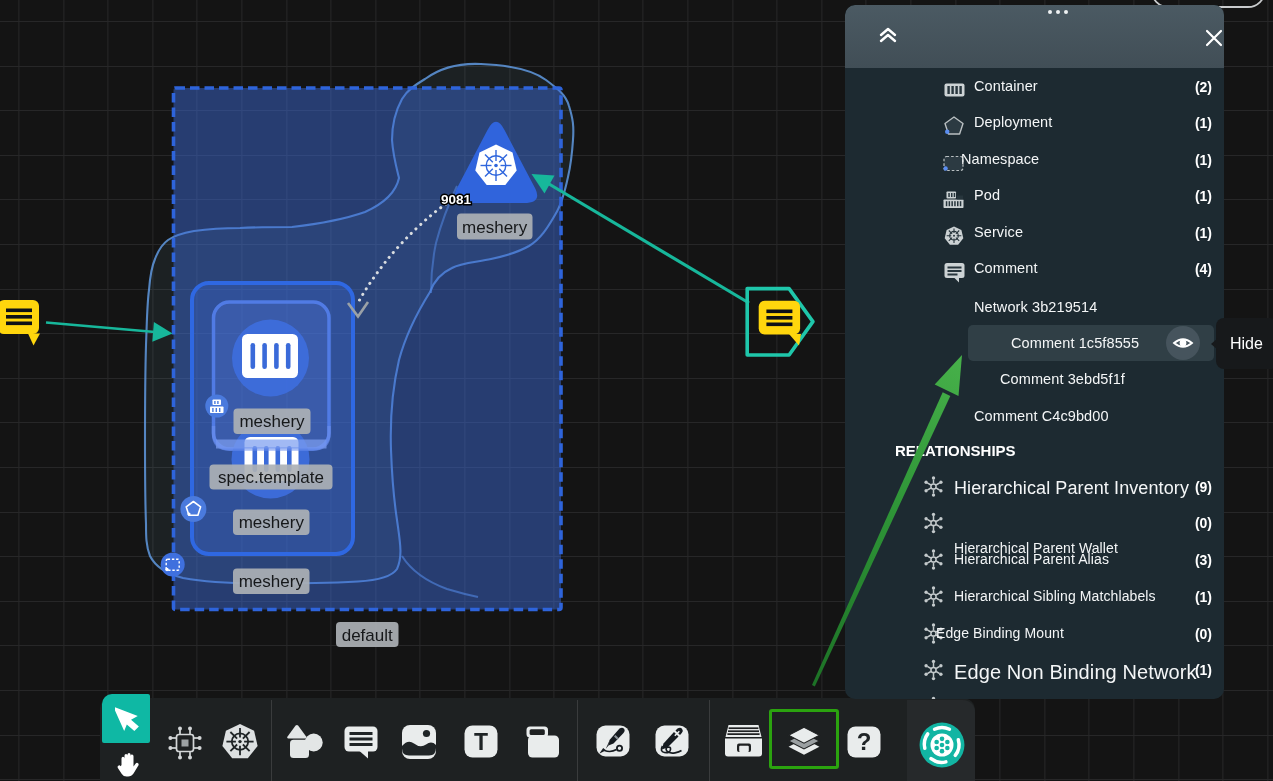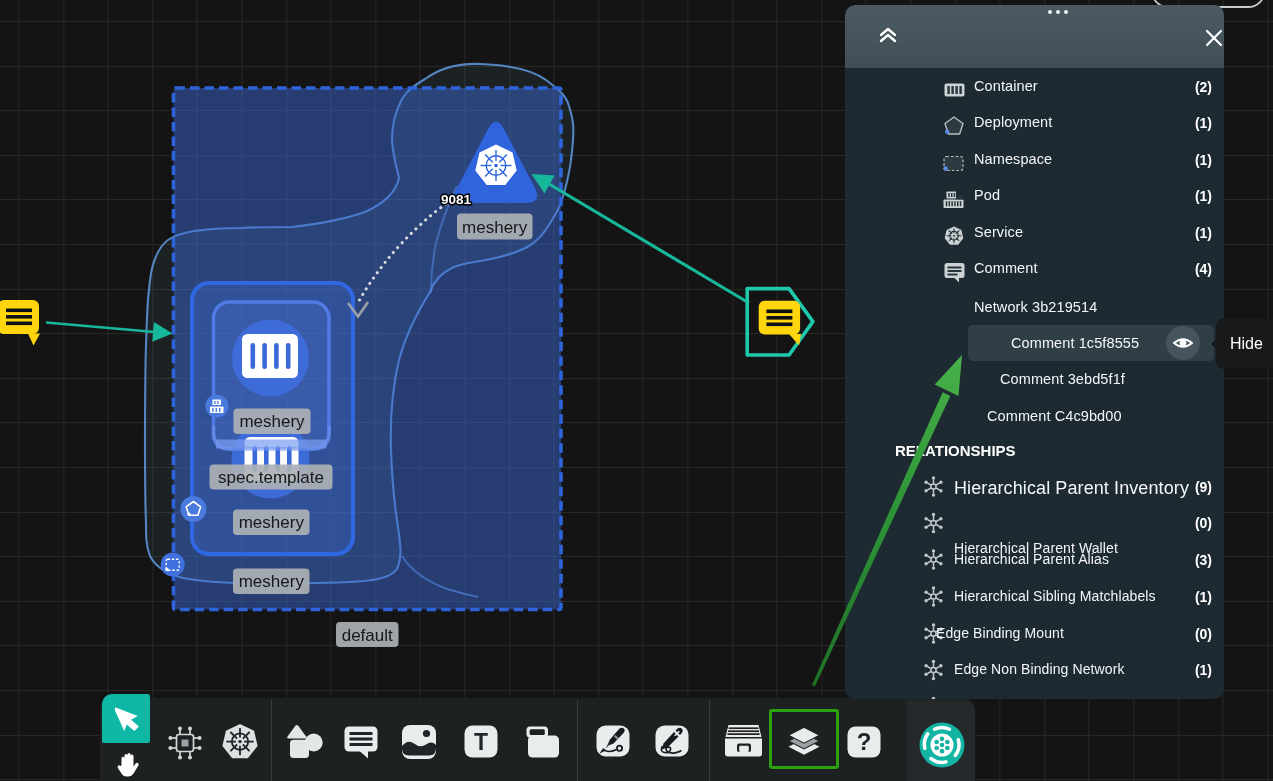--- a/index.html
+++ b/index.html
@@ -315,47 +315,47 @@
         <use href="#snow" y="147"></use>
         <use href="#snow" y="183.5"></use>
         <use href="#snow" y="220.5"></use>
       </g>
     </svg>
 
     <div class="prow" style="left:129px;top:72.5px;">Container</div>
       <div class="cnt" style="left:327px;top:73.5px;">(2)</div>
     <div class="prow" style="left:129px;top:109px;">Deployment</div>
       <div class="cnt" style="left:327px;top:110px;">(1)</div>
-    <div class="prow" style="left:129px;top:145.5px;">Namespace</div>
+    <div class="prow" style="left:116px;top:145.5px;">Namespace</div>
       <div class="cnt" style="left:327px;top:146.5px;">(1)</div>
     <div class="prow" style="left:129px;top:182px;">Pod</div>
       <div class="cnt" style="left:327px;top:183px;">(1)</div>
     <div class="prow" style="left:129px;top:218.5px;">Service</div>
       <div class="cnt" style="left:327px;top:219.5px;">(1)</div>
     <div class="prow" style="left:129px;top:255px;">Comment</div>
       <div class="cnt" style="left:327px;top:256px;">(4)</div>
 
     <div class="prow" style="left:129px;top:293.5px;">Network 3b219514</div>
     <div class="prow" style="left:129px;top:329.5px;z-index:2;margin-left:37px;">Comment 1c5f8555</div>
     <div class="prow" style="left:129px;top:366px;margin-left:26px;">Comment 3ebd5f1f</div>
-    <div class="prow" style="left:142px;top:403px;text-align:right;">Comment C4c9bd00</div>
+    <div class="prow" style="left:129px;top:403px;text-align:right;">Comment C4c9bd00</div>
 
     <div id="relhead">RELATIONSHIPS</div>
 
     <div class="prow" style="left:109px;top:472.5px;font-size:18px;">Hierarchical Parent Inventory</div>
       <div class="cnt" style="left:327px;top:473.5px;">(9)</div>
     <div class="prow" style="left:109px;top:535px;font-size:14px;">Hierarchical Parent Wallet</div>
       <div class="cnt" style="left:327px;top:510px;">(0)</div>
     <div class="prow" style="left:109px;top:545.5px;font-size:14px;">Hierarchical Parent Alias</div>
       <div class="cnt" style="left:327px;top:546.5px;">(3)</div>
     <div class="prow" style="left:109px;top:582.5px;font-size:14px;">Hierarchical Sibling Matchlabels</div>
       <div class="cnt" style="left:327px;top:583.5px;">(1)</div>
     <div class="prow" style="left:91px;top:619.5px;font-size:14px;">Edge Binding Mount</div>
       <div class="cnt" style="left:327px;top:620.5px;">(0)</div>
-    <div class="prow" style="left:109px;top:656px;font-size:14px;text-align:center;">Edge Non Binding Network</div>
+    <div class="prow" style="left:109px;top:656px;font-size:20px;text-align:center;">Edge Non Binding Network</div>
       <div class="cnt" style="left:327px;top:657px;">(1)</div>
 
     <div id="scrollbar"></div>
   </div>
 
   <div id="tooltip">Hide</div>
 
   <svg id="arrowsvg" width="1273" height="781" viewBox="0 0 1273 781">
     <defs>
       <linearGradient id="ag" x1="813" y1="684" x2="962" y2="355" gradientUnits="userSpaceOnUse">

